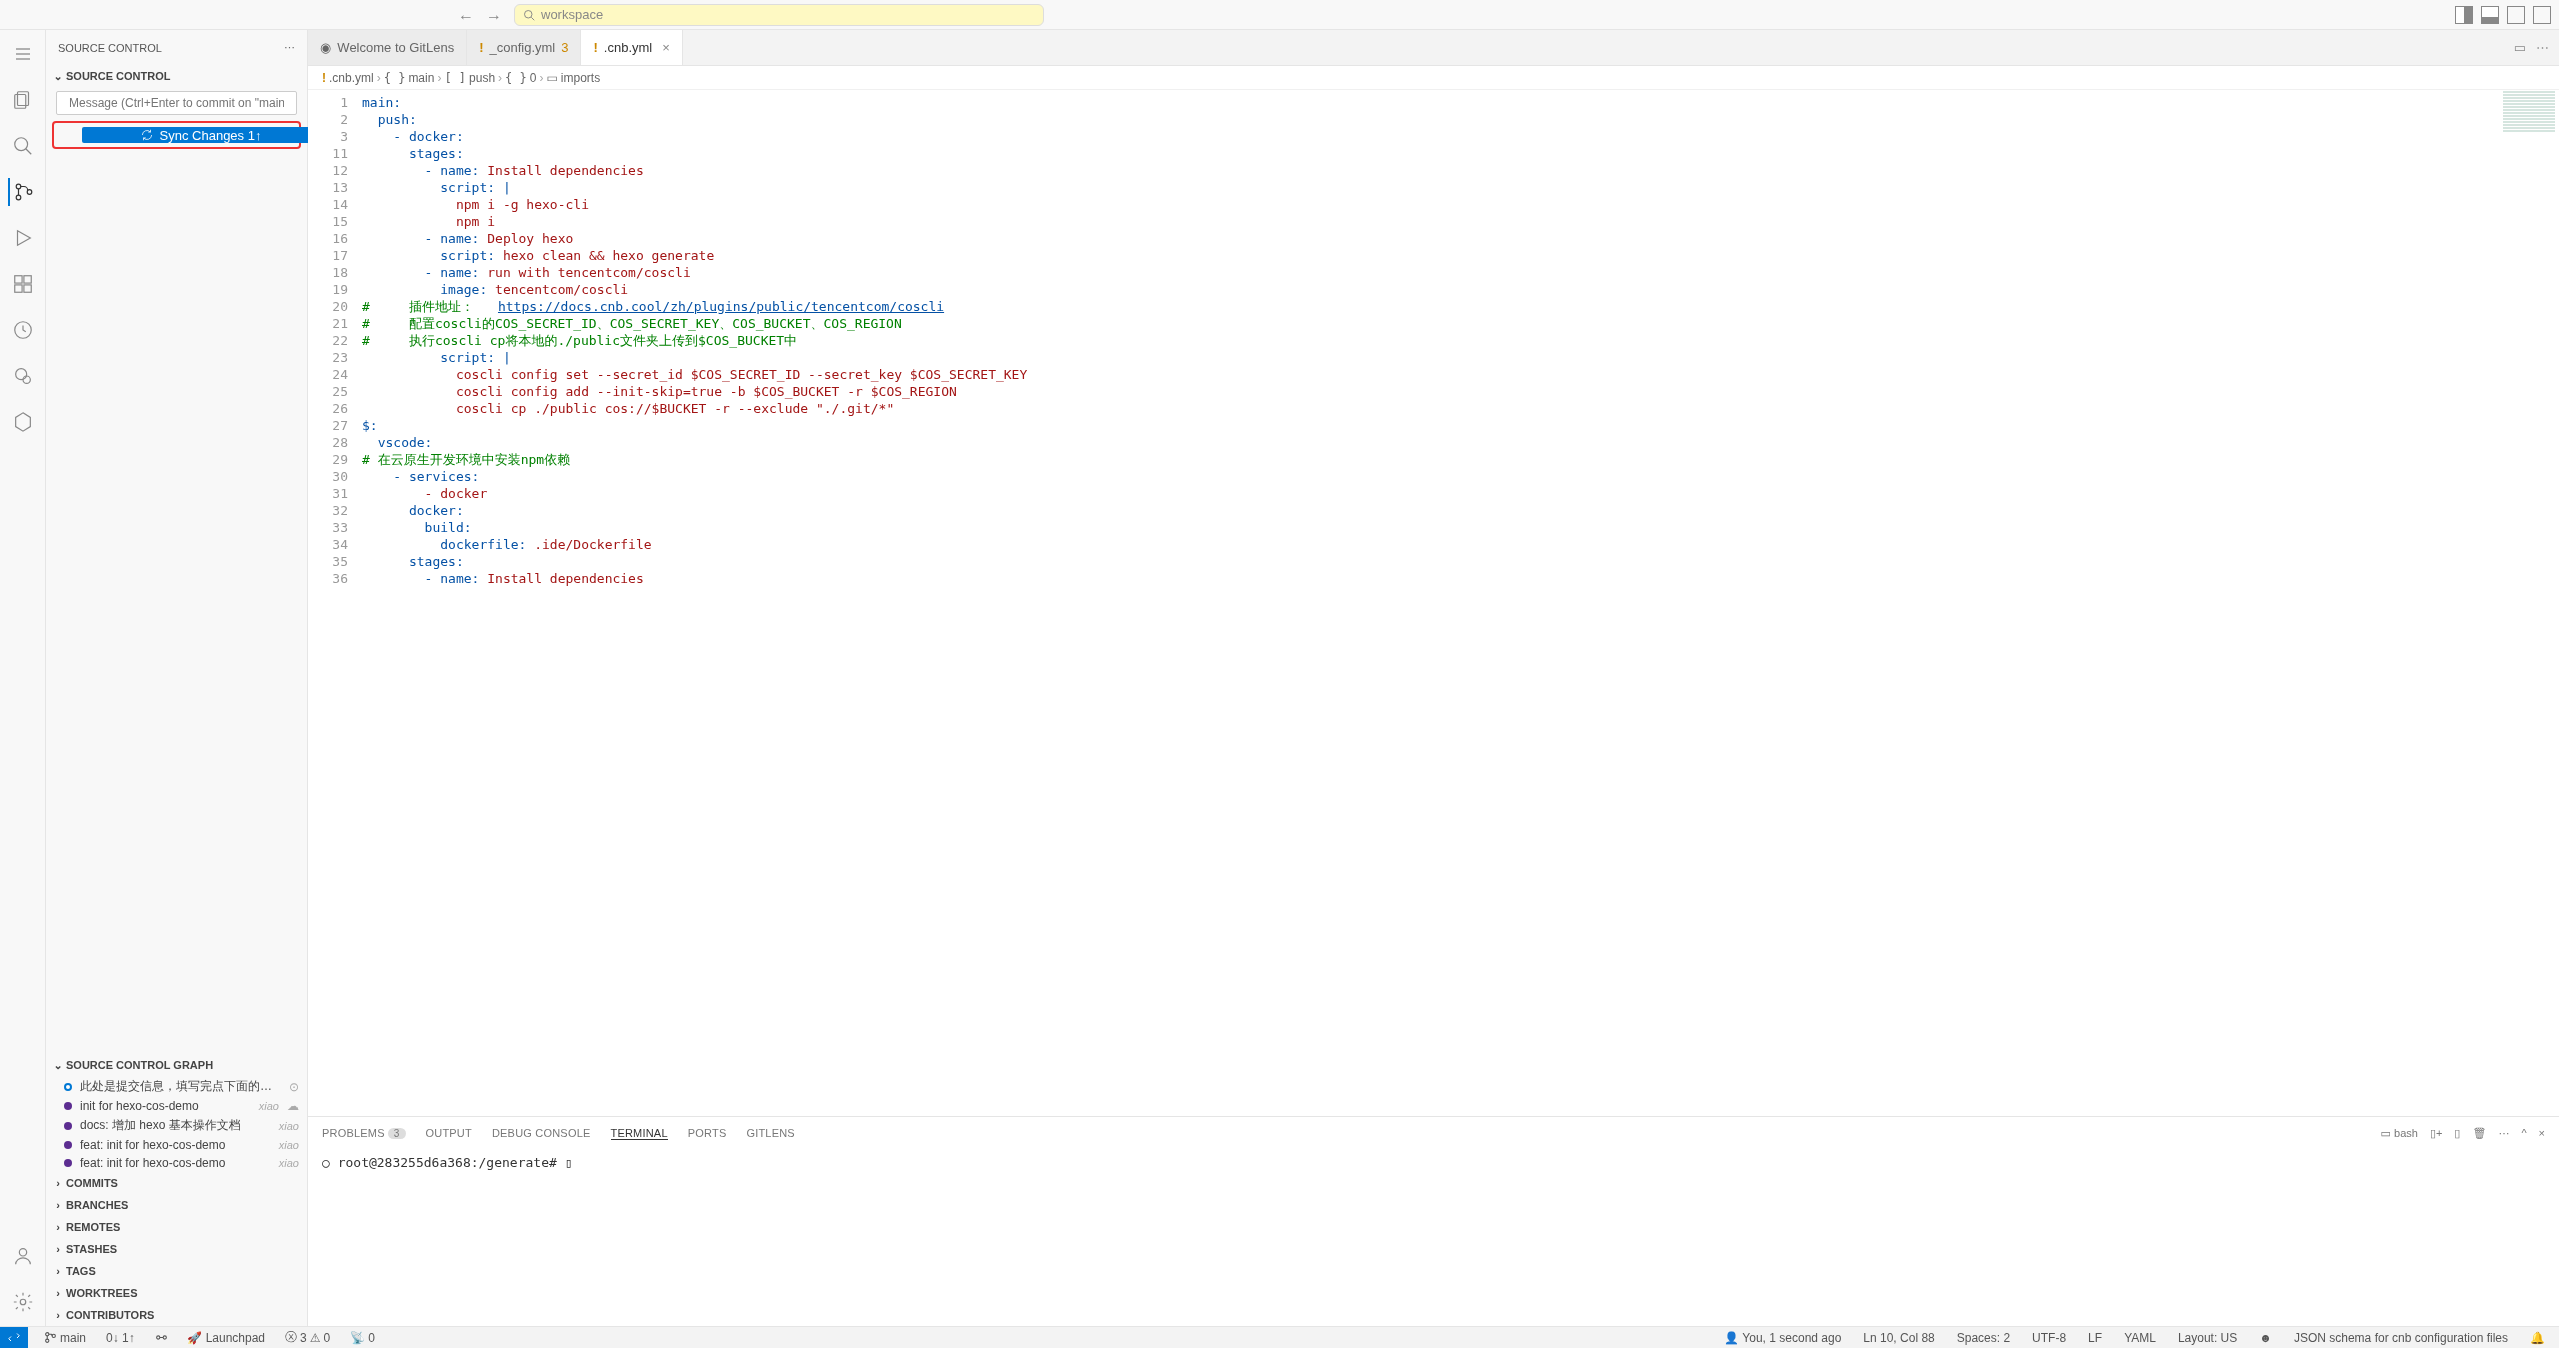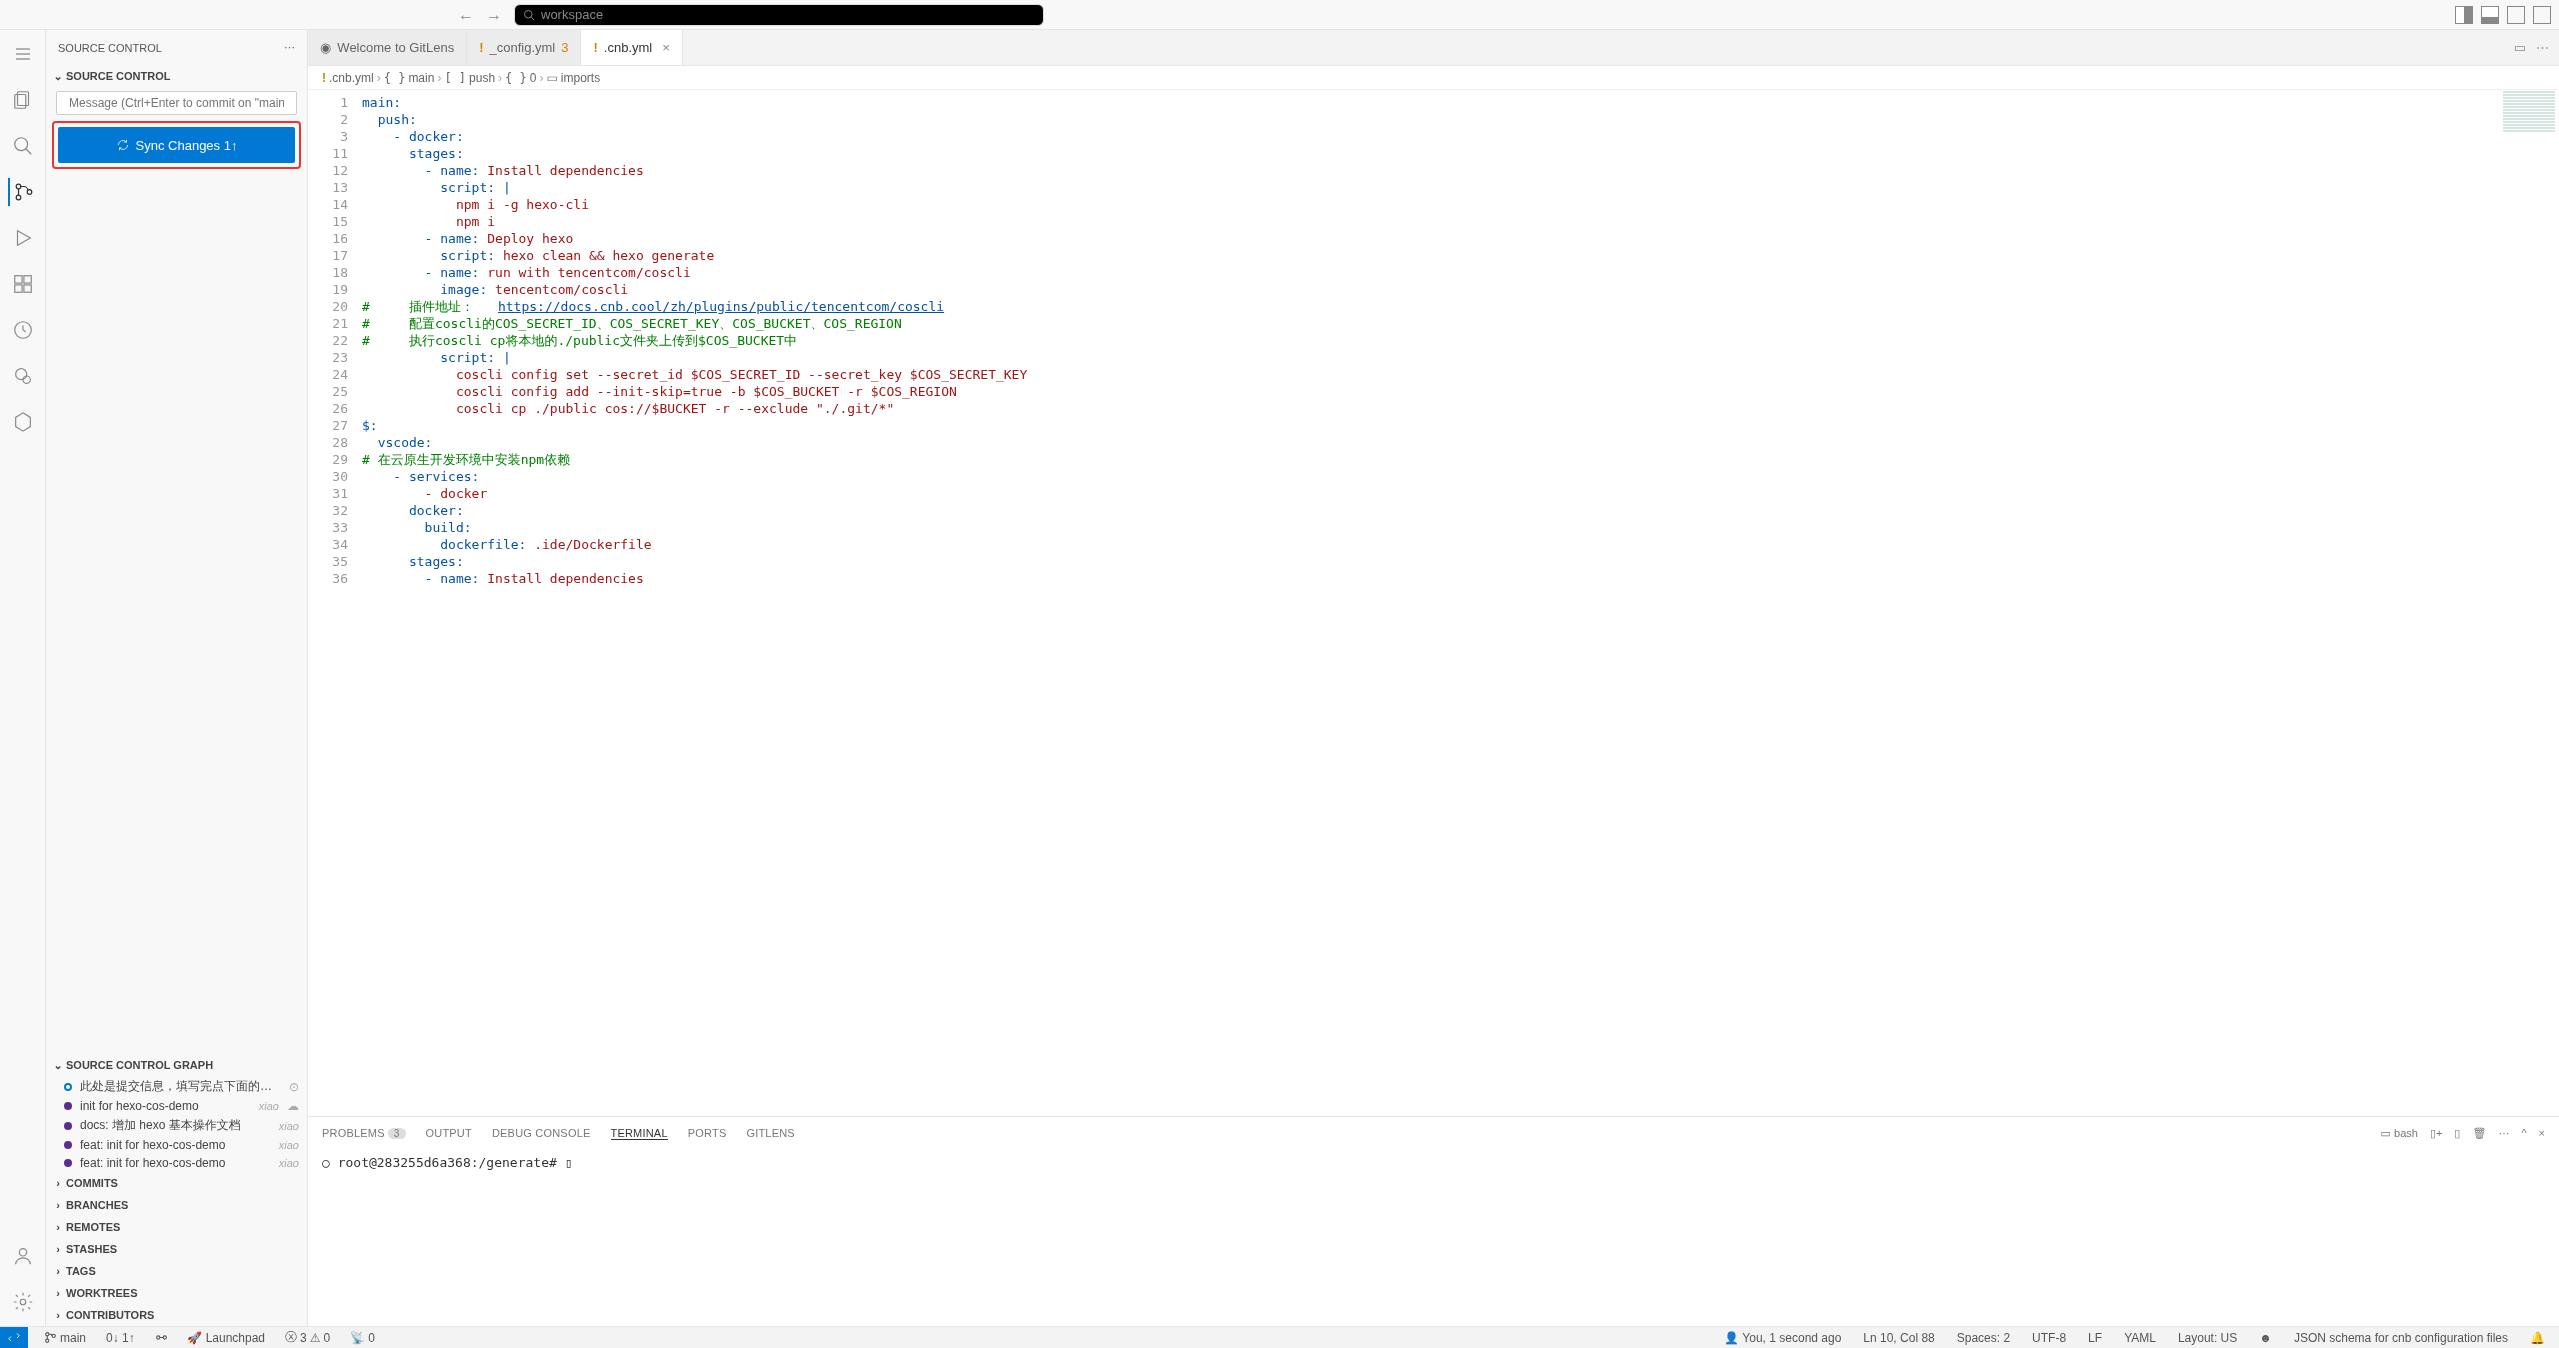--- a/index.html
+++ b/index.html
@@ -1,41 +1,41 @@
 <!DOCTYPE html>
 <html><head>
 <meta charset="utf-8">
 <style>
 * { box-sizing: border-box; margin: 0; padding: 0; }
 body { font-family: -apple-system, "Segoe UI", sans-serif; font-size: 13px; color: #333; background: #fff; height: 100vh; display: flex; flex-direction: column; overflow: hidden; }
 .titlebar { height: 30px; background: #f8f8f8; display: flex; align-items: center; border-bottom: 1px solid #e5e5e5; padding: 0 8px; }
 .titlebar-left { width: 450px; }
 .titlebar-nav { display: flex; gap: 12px; margin-right: 12px; }
 .titlebar-nav span { color: #888; cursor: pointer; font-size: 16px; }
-.search-box { flex: 0 0 530px; background: #000000; border: 1px solid #ddd; border-radius: 6px; height: 22px; display: flex; align-items: center; padding: 0 8px; color: #888; }
+.search-box { flex: 0 0 530px; background: #fef9c3; border: 1px solid #ddd; border-radius: 6px; height: 22px; display: flex; align-items: center; padding: 0 8px; color: #888; }
 .search-box svg { width: 12px; height: 12px; margin-right: 6px; }
 .titlebar-right { margin-left: auto; display: flex; gap: 8px; }
 .titlebar-right span { width: 18px; height: 18px; border: 1px solid #888; display: inline-block; }
 .ico-split { background: linear-gradient(90deg, #fff 50%, #888 50%); }
 .ico-panel { background: linear-gradient(180deg, #fff 60%, #888 60%); }
 .main { flex: 1; display: flex; min-height: 0; }
 .activitybar { width: 46px; background: #f8f8f8; border-right: 1px solid #e5e5e5; display: flex; flex-direction: column; align-items: center; padding-top: 10px; gap: 18px; }
 .activitybar .ab-item { width: 28px; height: 28px; display: flex; align-items: center; justify-content: center; color: #888; cursor: pointer; }
 .activitybar .ab-item.active { color: #333; border-left: 2px solid #0078d4; margin-left: -2px; padding-left: 2px; }
 .activitybar .ab-bottom { margin-top: auto; margin-bottom: 10px; display: flex; flex-direction: column; gap: 18px; align-items: center; }
 .sidebar { width: 262px; background: #f8f8f8; border-right: 1px solid #e5e5e5; display: flex; flex-direction: column; }
 .sb-header { height: 35px; display: flex; align-items: center; padding: 0 12px; font-size: 11px; color: #555; text-transform: uppercase; }
 .sb-header .dots { margin-left: auto; color: #666; }
 .sb-section { }
 .sb-section-title { height: 22px; display: flex; align-items: center; padding: 0 4px; font-size: 11px; font-weight: 600; color: #444; text-transform: uppercase; cursor: pointer; }
 .sb-section-title .chev { width: 16px; text-align: center; }
 .commit-input { margin: 4px 10px; }
 .commit-input input { width: 100%; border: 1px solid #ccc; border-radius: 2px; padding: 4px 12px; font-size: 12px; }
 .sync-wrap { margin: 6px 6px; padding: 4px; border: 2px solid #e33; border-radius: 4px; }
-.sync-btn { width: 100%; background: #0078d4; color: #fff; border: none; border-radius: 2px; height: 36px; display: flex; align-items: center; justify-content: center; gap: 6px; font-size: 13px; cursor: pointer; }
+.sync-btn { width: 100%; background: #0078d4; color: #fff; border: none; border-radius: 2px; height: 16px; display: flex; align-items: center; justify-content: center; gap: 6px; font-size: 13px; cursor: pointer; margin-left: 24px; }
 .graph-list { }
 .graph-item { display: flex; align-items: center; padding: 2px 8px 2px 18px; gap: 8px; font-size: 12px; color: #444; cursor: pointer; }
 .graph-item .dot { width: 8px; height: 8px; border-radius: 50%; background: #5c2d91; flex-shrink: 0; }
 .graph-item .dot.hollow { background: #fff; border: 2px solid #0078d4; }
 .graph-item .msg { flex: 1; white-space: nowrap; overflow: hidden; text-overflow: ellipsis; }
 .graph-item .author { color: #aaa; font-style: italic; font-size: 11px; }
 .graph-item .badge { color: #aaa; }
 .editor-col { flex: 1; display: flex; flex-direction: column; min-width: 0; }
 .tabs { height: 36px; display: flex; border-bottom: 1px solid #e5e5e5; background: #f3f3f3; align-items: stretch; }
 .tab { display: flex; align-items: center; padding: 0 12px; gap: 6px; background: #ececec; border-right: 1px solid #e5e5e5; font-size: 13px; color: #666; cursor: pointer; }

